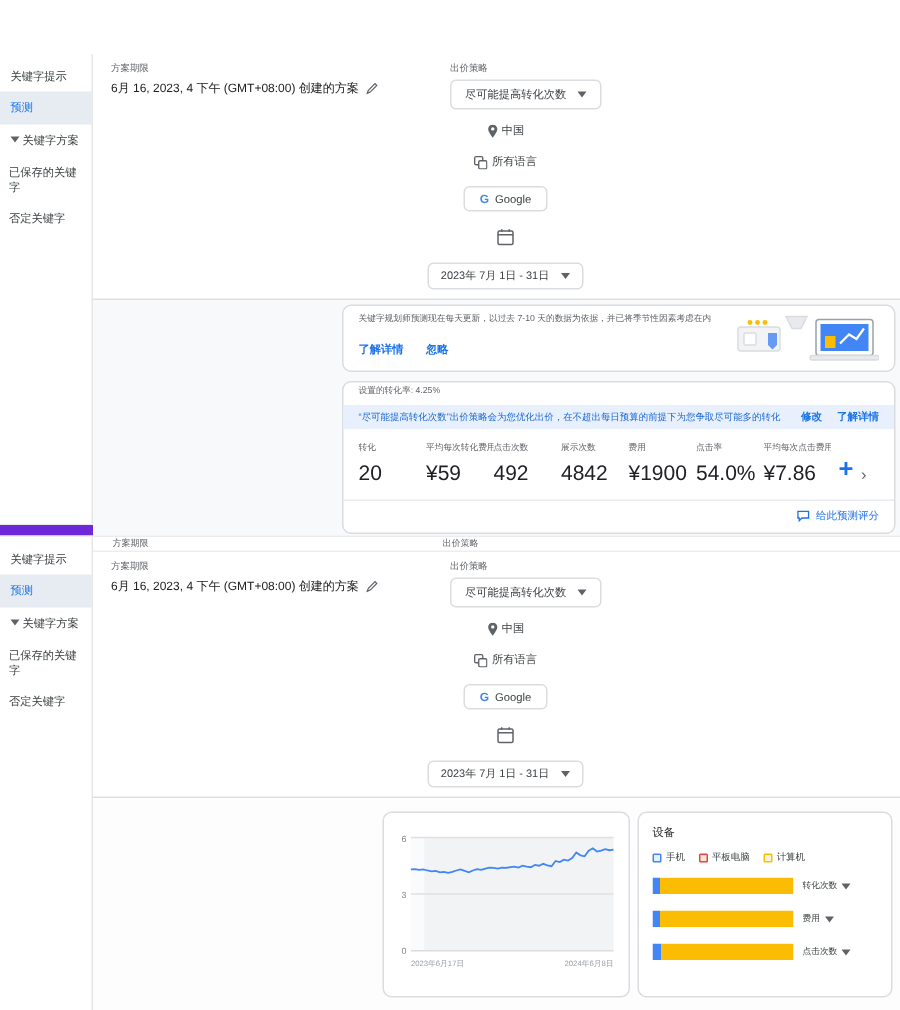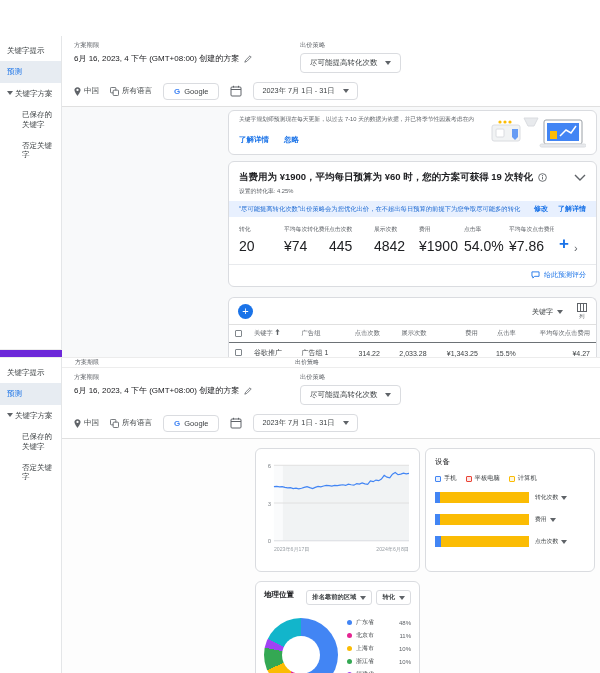--- a/index.html
+++ b/index.html
@@ -7,35 +7,35 @@
   .wrap { width:600px; height:673px; position:relative; background:#6d28d9; overflow:hidden;margin-top:36px; }
 
   .shot { position:absolute; left:0; width:600px; background:#fff; display:flex; }
   .shot-top { top:0; height:314px; border-bottom:1px solid #ececec; }
   .shot-bottom { top:321px; height:350px; border-top:1px solid #ececec; }
 
   
   .sb { width:62px; border-right:1px solid #e4e6e8; padding-top:4px; flex-shrink:0; background:#fff; }
   .sb-item { padding:6px 4px 6px 7px; font-size:7.5px; color:#3c4043; line-height:1.25; cursor:pointer; display:flex; gap:2px; align-items:center; }
   .sb-item.active { background:#e7ecf2; color:#1a73e8; }
-  .sb-item.child { padding-left:22px; }
+  .sb-item.child { padding-left:6px; }
   .tri { width:0; height:0; border-left:3px solid transparent; border-right:3px solid transparent; border-top:4px solid #5f6368; flex-shrink:0; }
 
   .main { flex:1; display:flex; flex-direction:column; min-width:0; }
 
   
   .hdr { display:flex; padding:5px 0 4px 12px; }
   .hblock1 { width:226px; }
   .lbl { font-size:6.3px; color:#5f6368; }
   .val { font-size:8px; color:#202124; margin-top:3px; display:flex; align-items:center; gap:5px; }
   .dd-btn { display:inline-flex; align-items:center; gap:7px; border:1px solid #dadce0; border-radius:4px; padding:4px 9px; font-size:7.5px; color:#3c4043; background:#fff; margin-top:3px; cursor:pointer; }
   .caret { width:0; height:0; border-left:3px solid transparent; border-right:3px solid transparent; border-top:4px solid #5f6368; }
 
   
-  .fbar { display:flex; align-items:center; gap:11px; padding:5px 0 6px 12px; border-bottom:1px solid #e0e0e0; }
+  .fbar { display:flex; align-items:center; gap:11px; padding:5px 0 6px 12px; border-bottom:1px solid #e0e0e0;flex-direction:column; }
   .chip { display:flex; align-items:center; gap:3px; font-size:7.5px; color:#3c4043; cursor:pointer; }
   .gbox { display:flex; align-items:center; gap:4px; border:1px solid #dadce0; border-radius:4px; padding:3px 10px; font-size:7.5px; color:#3c4043; cursor:pointer; }
   .gicon::before { content:"G"; color:#4285f4; font-weight:bold; font-size:8px; }
   .rangebox { display:flex; align-items:center; gap:8px; border:1px solid #dadce0; border-radius:4px; padding:3px 8px; font-size:7.3px; color:#3c4043; cursor:pointer; }
 
   
   .content-t { flex:1; background:#f8f9fa; padding:3px 3px 0 166px; }
   .card { background:#fff; border:1px solid #dadce0; border-radius:6px; }
 
   .banner { height:45px; position:relative; overflow:hidden; padding:4px 10px; }
@@ -205,50 +205,38 @@
               <rect x="68" y="4" width="38" height="24" rx="2" fill="#fff" stroke="#9aa0a6"></rect>
               <rect x="71" y="7" width="32" height="18" fill="#4285f4"></rect>
               <rect x="74" y="15" width="7" height="8" fill="#fbbc04"></rect>
               <polyline points="84,20 90,14 95,17 100,10" fill="none" stroke="#fff" stroke-width="1.5"></polyline>
               <rect x="64" y="28" width="46" height="3" rx="1.5" fill="#e8eaed" stroke="#dadce0"></rect>
             </svg>
           </div>
         </div>
 
         <div class="card summary">
-          <div class="sum-head">
-            <span class="sum-title">当费用为 ¥1900，平均每日预算为 ¥60 时，您的方案可获得 19 次转化</span>
-            <svg class="icon-svg" width="9" height="9" viewBox="0 0 10 10">
-                <circle cx="5" cy="5" r="4.3" fill="none" stroke="#5f6368"></circle>
-                <line x1="5" y1="4.2" x2="5" y2="7.2" stroke="#5f6368"></line>
-                <circle cx="5" cy="2.8" r="0.7" fill="#5f6368"></circle>
-              </svg>
-            <span class="spacer"></span>
-            <svg class="icon-svg" width="12" height="7" viewBox="0 0 12 7">
-                <polyline points="1,1 6,6 11,1" fill="none" stroke="#5f6368" stroke-width="1.4"></polyline>
-              </svg>
-          </div>
           <div class="conv-note">设置的转化率: 4.25%</div>
           <div class="info-bar">
             <span class="info-text">“尽可能提高转化次数”出价策略会为您优化出价，在不超出每日预算的前提下为您争取尽可能多的转化</span>
             <span class="ilink">修改</span>
             <span class="ilink">了解详情</span>
           </div>
           <div class="metrics">
             <div class="metric">
                 <div class="m-lbl">转化</div>
                 <div class="m-val">20</div>
               </div>
             <div class="metric">
                 <div class="m-lbl">平均每次转化费用</div>
-                <div class="m-val">¥74</div>
+                <div class="m-val">¥59</div>
               </div>
             <div class="metric">
                 <div class="m-lbl">点击次数</div>
-                <div class="m-val">445</div>
+                <div class="m-val">492</div>
               </div>
             <div class="metric">
                 <div class="m-lbl">展示次数</div>
                 <div class="m-val">4842</div>
               </div>
             <div class="metric">
                 <div class="m-lbl">费用</div>
                 <div class="m-val">¥1900</div>
               </div>
             <div class="metric">

